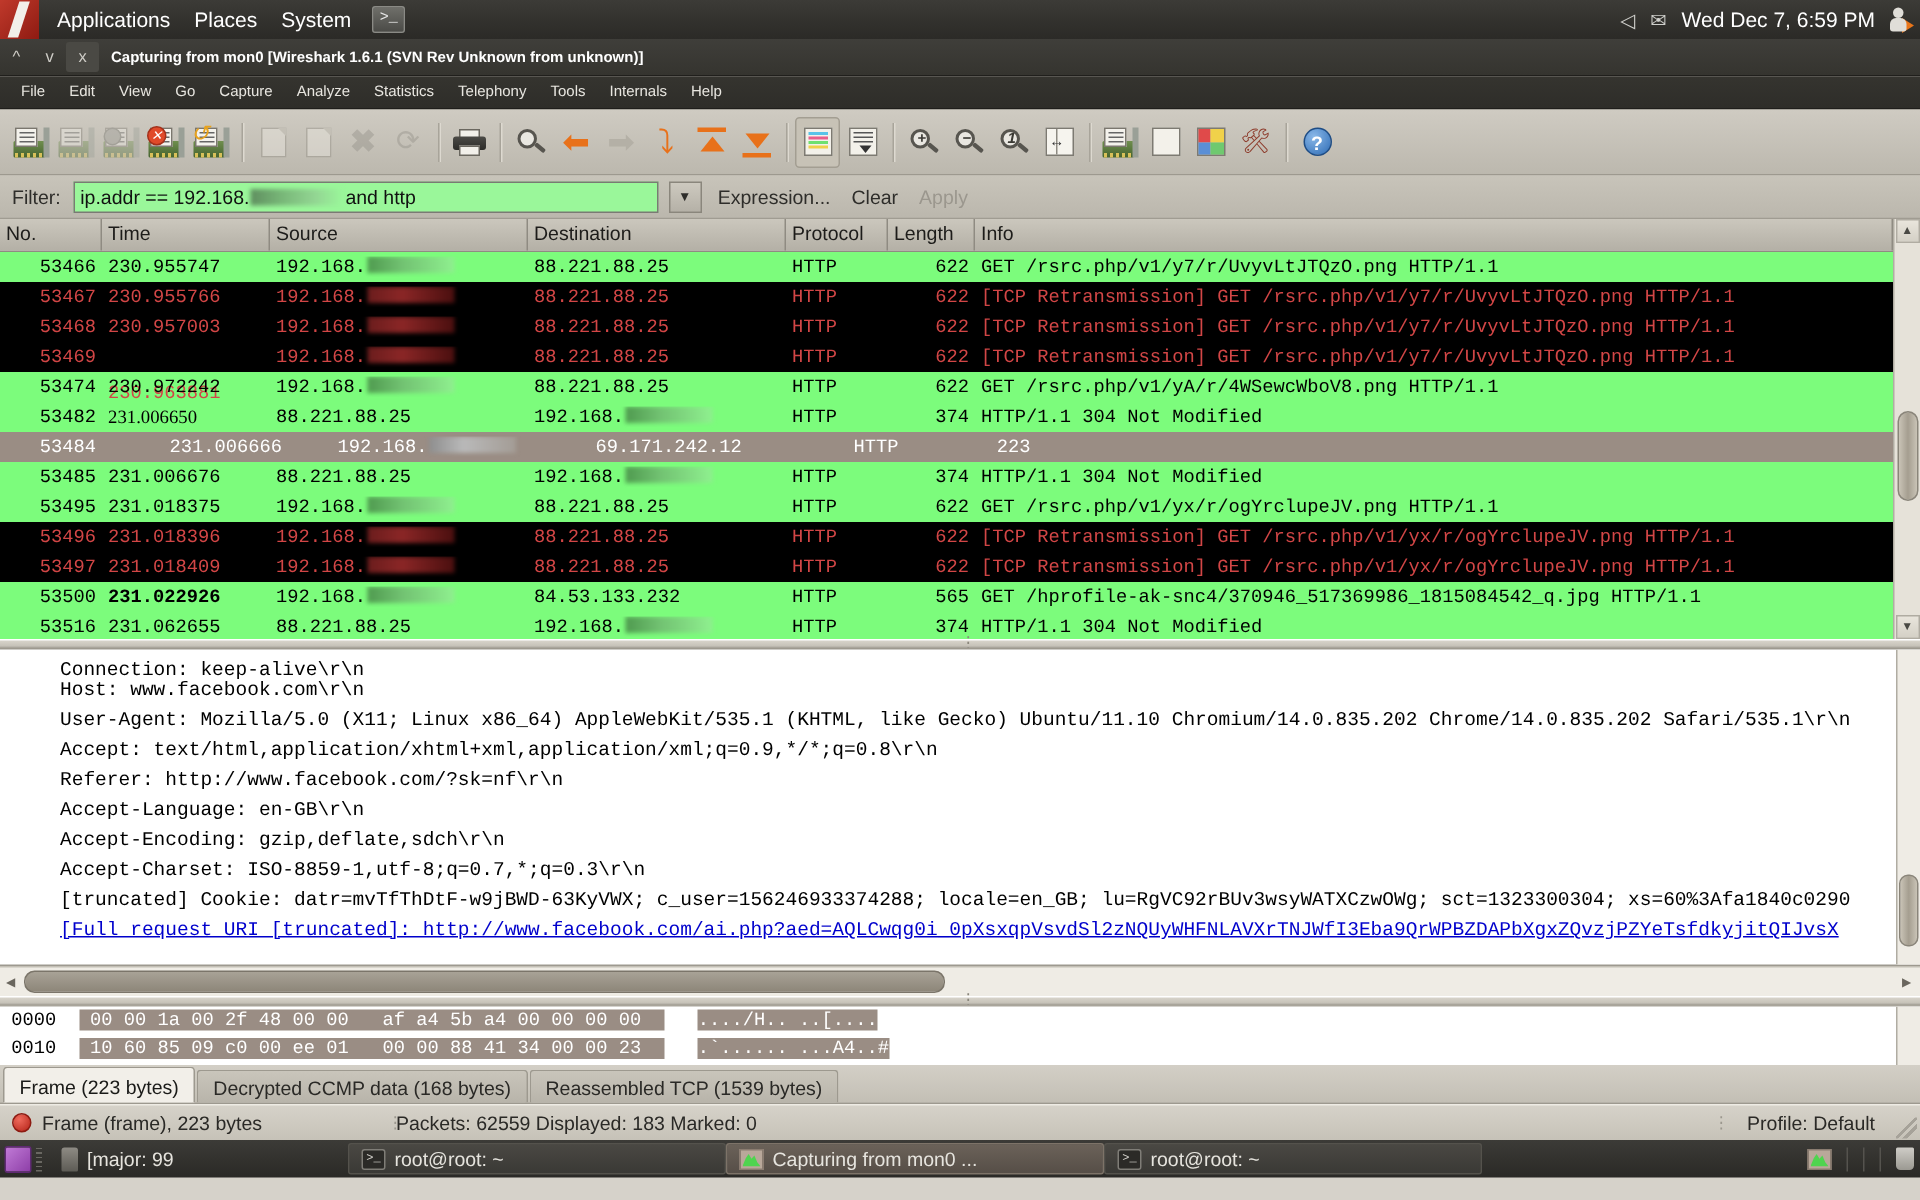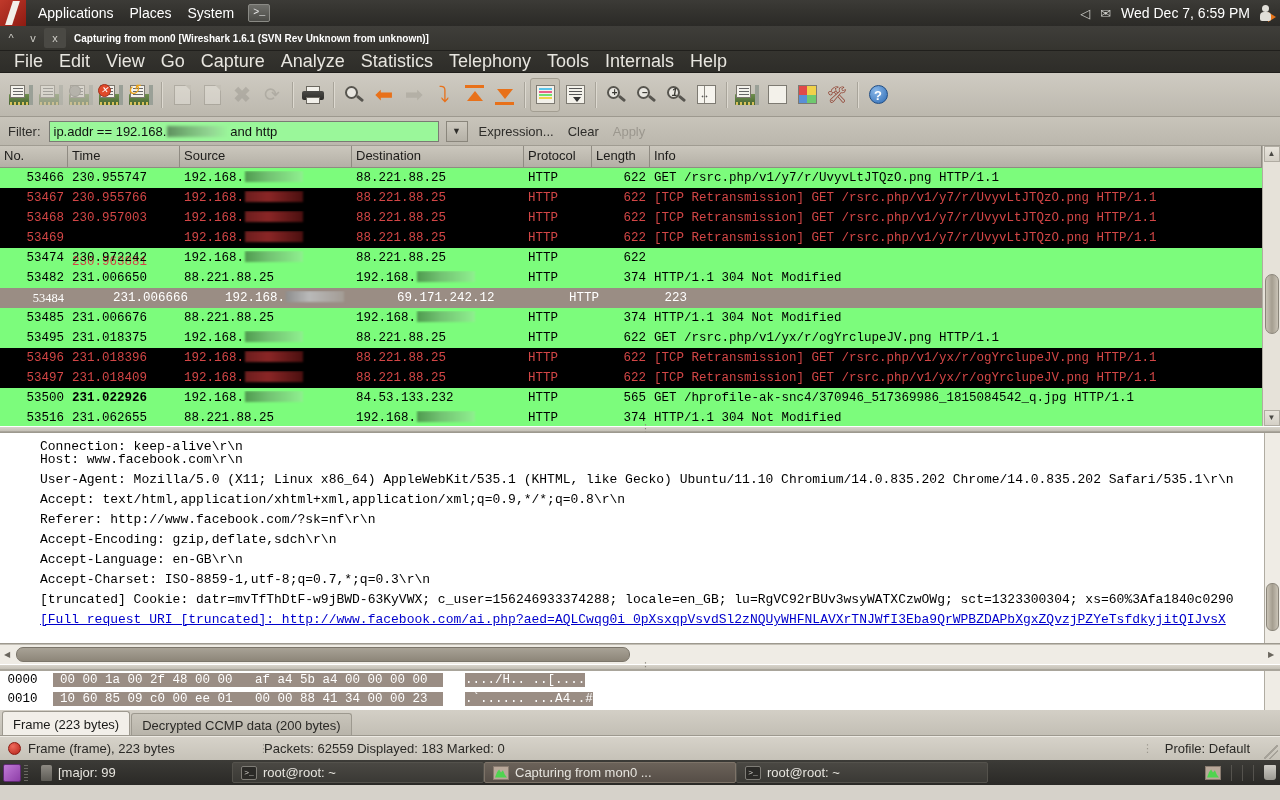--- a/index.html
+++ b/index.html
@@ -80,21 +80,21 @@
     white-space: nowrap;
   }
 
   
   #menubar {
     height: 22px; width:1280px;
     background: linear-gradient(to bottom,#35342f,#2e2d29);
     display:flex; align-items:center; padding-left:6px;
     border-bottom:1px solid #1f1e1b;
   }
-  .menu-item { padding: 2px 8px; color:#e8e6e0; font-size:18px; }
+  .menu-item { padding: 2px 8px; color:#e8e6e0; font-size:10px; }
 
   
   #toolbar {
     height: 44px; width:1280px;
     background: linear-gradient(to bottom,#cfcbc2 0%, #bcb8ae 100%);
     display:flex; align-items:center; padding:0 6px;
     border-bottom:1px solid #9d998f;
   }
   .tool {
     width:30px; height:34px; display:flex; align-items:center; justify-content:center;
@@ -597,32 +597,33 @@
         <div class="cell num" style="width: 58px;">622</div>
         <div class="cell" style="flex: 1 1 0%;">[TCP Retransmission] GET /rsrc.php/v1/y7/r/UvyvLtJTQzO.png HTTP/1.1</div>
       </div>
       <div class="prow green">
         <div class="cell num" style="width: 68px;">53474</div>
         <div class="cell" style="width: 112px;">230.972242</div>
         <div class="cell" style="width: 172px;"><span>192.168.</span><span class="redact greenrow" style="width: 58px;"></span></div>
         <div class="cell" style="width: 172px;">88.221.88.25</div>
         <div class="cell" style="width: 68px;">HTTP</div>
         <div class="cell num" style="width: 58px;">622</div>
+        <div class="cell" style="flex: 1 1 0%;">GET /rsrc.php/v1/yA/r/4WSewcWboV8.png HTTP/1.1</div>
       </div>
       <div class="prow green">
         <div class="cell num" style="width: 68px;">53482</div>
-        <div class="cell" style="width: 112px;">231.006650</div>
+        <div class="cell" style="width: 112px; font-family: Liberation Serif, serif;">231.006650</div>
         <div class="cell" style="width: 172px;">88.221.88.25</div>
         <div class="cell" style="width: 172px;"><span>192.168.</span><span class="redact greenrow" style="width: 58px;"></span></div>
         <div class="cell" style="width: 68px;">HTTP</div>
         <div class="cell num" style="width: 58px;">374</div>
         <div class="cell" style="flex: 1 1 0%;">HTTP/1.1 304 Not Modified</div>
       </div>
       <div class="prow sel">
-        <div class="cell num" style="width: 68px; font-family: Liberation Serif, serif;">53484</div>
+        <div class="cell num" style="width: 68px;">53484</div>
         <div class="cell" style="width: 112px; margin-left: 41px;">231.006666</div>
         <div class="cell" style="width: 172px;"><span>192.168.</span><span class="redact light" style="width: 58px;"></span></div>
         <div class="cell" style="width: 172px;">69.171.242.12</div>
         <div class="cell" style="width: 68px;">HTTP</div>
         <div class="cell num" style="width: 58px;">223</div>
       </div>
       <div class="prow green">
         <div class="cell num" style="width: 68px;">53485</div>
         <div class="cell" style="width: 112px;">231.006676</div>
         <div class="cell" style="width: 172px;">88.221.88.25</div>
@@ -689,22 +690,22 @@
 
 <div class="splitter"></div>
 
 <div id="details-wrap">
   <div id="details-inner">
       <div class="dline">Connection: keep-alive\r\n</div>
       <div class="dline" style="margin-top: -7px;">Host: www.facebook.com\r\n</div>
       <div class="dline">User-Agent: Mozilla/5.0 (X11; Linux x86_64) AppleWebKit/535.1 (KHTML, like Gecko) Ubuntu/11.10 Chromium/14.0.835.202 Chrome/14.0.835.202 Safari/535.1\r\n</div>
       <div class="dline">Accept: text/html,application/xhtml+xml,application/xml;q=0.9,*/*;q=0.8\r\n</div>
       <div class="dline">Referer: http://www.facebook.com/?sk=nf\r\n</div>
+      <div class="dline">Accept-Language: en-GB\r\n</div>
       <div class="dline">Accept-Encoding: gzip,deflate,sdch\r\n</div>
-      <div class="dline">Accept-Language: en-GB\r\n</div>
       <div class="dline">Accept-Charset: ISO-8859-1,utf-8;q=0.7,*;q=0.3\r\n</div>
       <div class="dline">[truncated] Cookie: datr=mvTfThDtF-w9jBWD-63KyVWX; c_user=156246933374288; locale=en_GB; lu=RgVC92rBUv3wsyWATXCzwOWg; sct=1323300304; xs=60%3Afa1840c0290</div>
       <div class="dline dlink">[Full request URI [truncated]: http://www.facebook.com/ai.php?aed=AQLCwqg0i_0pXsxqpVsvdSl2zNQUyWHFNLAVXrTNJWfI3Eba9QrWPBZDAPbXgxZQvzjPZYeTsfdkyjitQIJvsX</div>
     </div>
   <div id="details-vscroll">
     <div id="details-vthumb"></div>
   </div>
 </div>
 
 <div id="details-hscroll">
@@ -718,21 +719,22 @@
 <div id="hex-wrap">
   <div id="hex-rows">
       <div class="hexline"><span> 0000  </span><span class="hl"> 00 00 1a 00 2f 48 00 00   af a4 5b a4 00 00 00 00  </span><span>   </span><span class="hl">..../H.. ..[....</span></div>
       <div class="hexline"><span> 0010  </span><span class="hl"> 10 60 85 09 c0 00 ee 01   00 00 88 41 34 00 00 23  </span><span>   </span><span class="hl">.`...... ...A4..#</span></div>
     </div>
   <div id="hex-vscroll"></div>
 </div>
 
 <div id="byte-tabs">
   <div class="btab active">Frame (223 bytes)</div>
-  <div class="btab">Decrypted CCMP data (200 bytes)</div>
+  <div class="btab">Decrypted CCMP data (168 bytes)</div>
+  <div class="btab">Reassembled TCP (1539 bytes)</div>
 </div>
 
 <div id="statusbar" style="position:relative;">
   <div class="status-dot"></div>
   <div id="status-expert">Frame (frame), 223 bytes</div>
   <div class="status-sep">⋮</div>
   <div id="status-packets">Packets: 62559 Displayed: 183 Marked: 0</div>
   <div class="status-sep" style="position:absolute;right:132px;">⋮</div>
   <div id="status-profile">Profile: Default</div>
   <div class="grip"></div>

